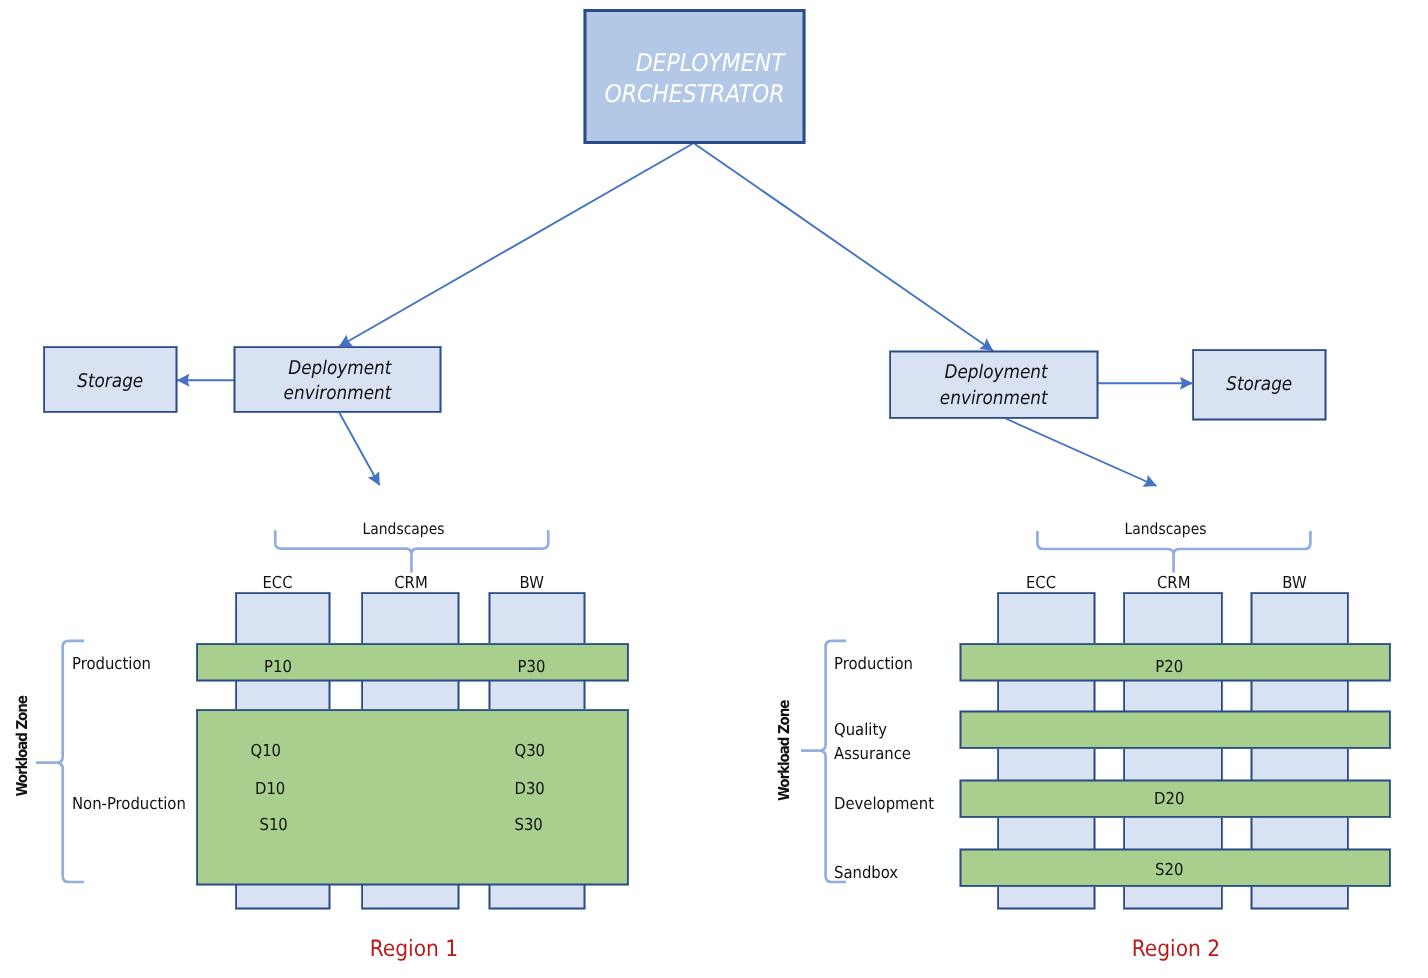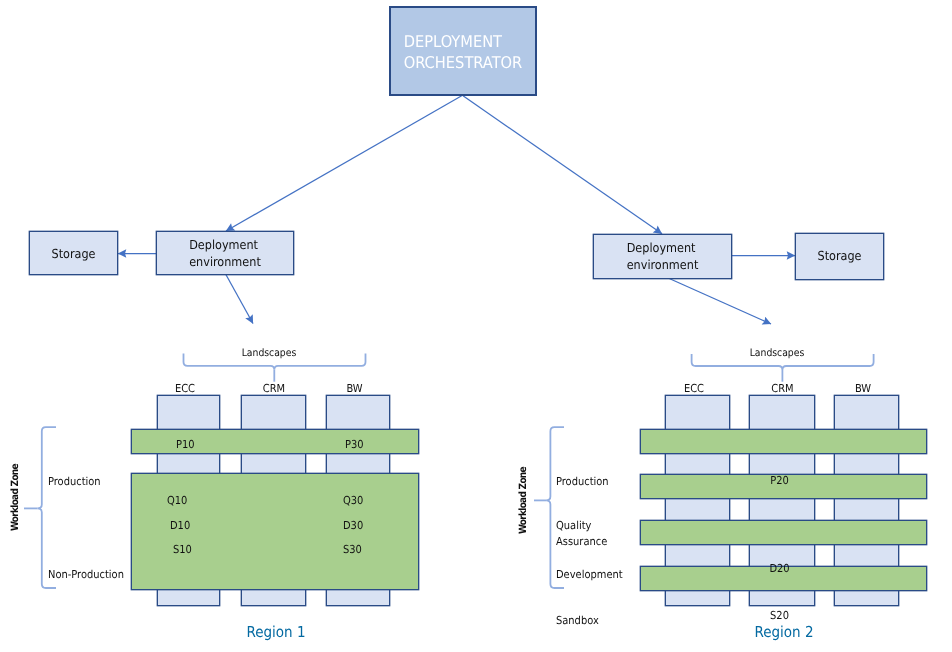--- a/index.html
+++ b/index.html
@@ -13,21 +13,22 @@
     text-rendering:geometricPrecision;
     font-kerning:normal;
   }
   #canvas { position:absolute; left:0; top:0; width:952px; height:652px; }
 
   svg.lines { position:absolute; left:0; top:0; width:952px; height:652px; overflow:visible; pointer-events:none; }
 
   .node {
     position:absolute; box-sizing:border-box;
     display:flex; align-items:center; justify-content:center;
-    text-align:left;
+    text-align:right;
+    font-style:italic;
   }
   .orchestrator {
     left:389px; top:6px; width:148px; height:90px; padding-top:4px;
     background:#b2c8e6; border:2px solid #2a4b86;
     color:#ffffff; font-size:16.3px; line-height:20.6px;
   }
   .plainbox {
     background:#d9e2f3; border:1px solid #2a4b86; box-shadow:0 0 0 0.35px #2a4b86;
     font-size:12.5px; line-height:17px; color:#111;
   }
@@ -41,38 +42,38 @@
     background:#d9e2f3; border:1px solid #2a4b86; box-shadow:0 0 0 0.35px #2a4b86;
   }
   .band {
     position:absolute; box-sizing:border-box;
     background:#a8cf8e; border:1px solid #2a4b86; box-shadow:0 0 0 0.35px #2a4b86;
   }
   .band-text {
     position:absolute; font-size:11px; color:#111;
     white-space:nowrap; line-height:1;
   }
-  .band-text.ctr { text-align:center;margin-top:36px; }
+  .band-text.ctr { text-align:center; }
   .lsgrid { position:absolute; left:0; top:0; width:800px; height:652px; }
   .colhdr {
     position:absolute; font-size:11px; color:#111;
     text-align:center; white-space:nowrap; line-height:1;
   }
   .zonelabel {
     position:absolute; font-size:11px; color:#111;
-    white-space:nowrap; line-height:1;margin-top:39px;
+    white-space:nowrap; line-height:1;
   }
   .wz {
     position:absolute; font-size:10px; color:#111;
     font-weight:bold; white-space:nowrap; line-height:1;
     letter-spacing:-0.72px;
     transform:rotate(-90deg); transform-origin:0 0;
   }
   .regionlabel {
-    position:absolute; font-size:15px; color:#0369a1;
+    position:absolute; font-size:15px; color:#b91c1c;
     text-align:center; white-space:nowrap;
   }
   .lslabel {
     position:absolute; font-size:10.3px; color:#111;
     text-align:center; white-space:nowrap; line-height:1;
   }
 </style>
 </head>
 <body>
 

